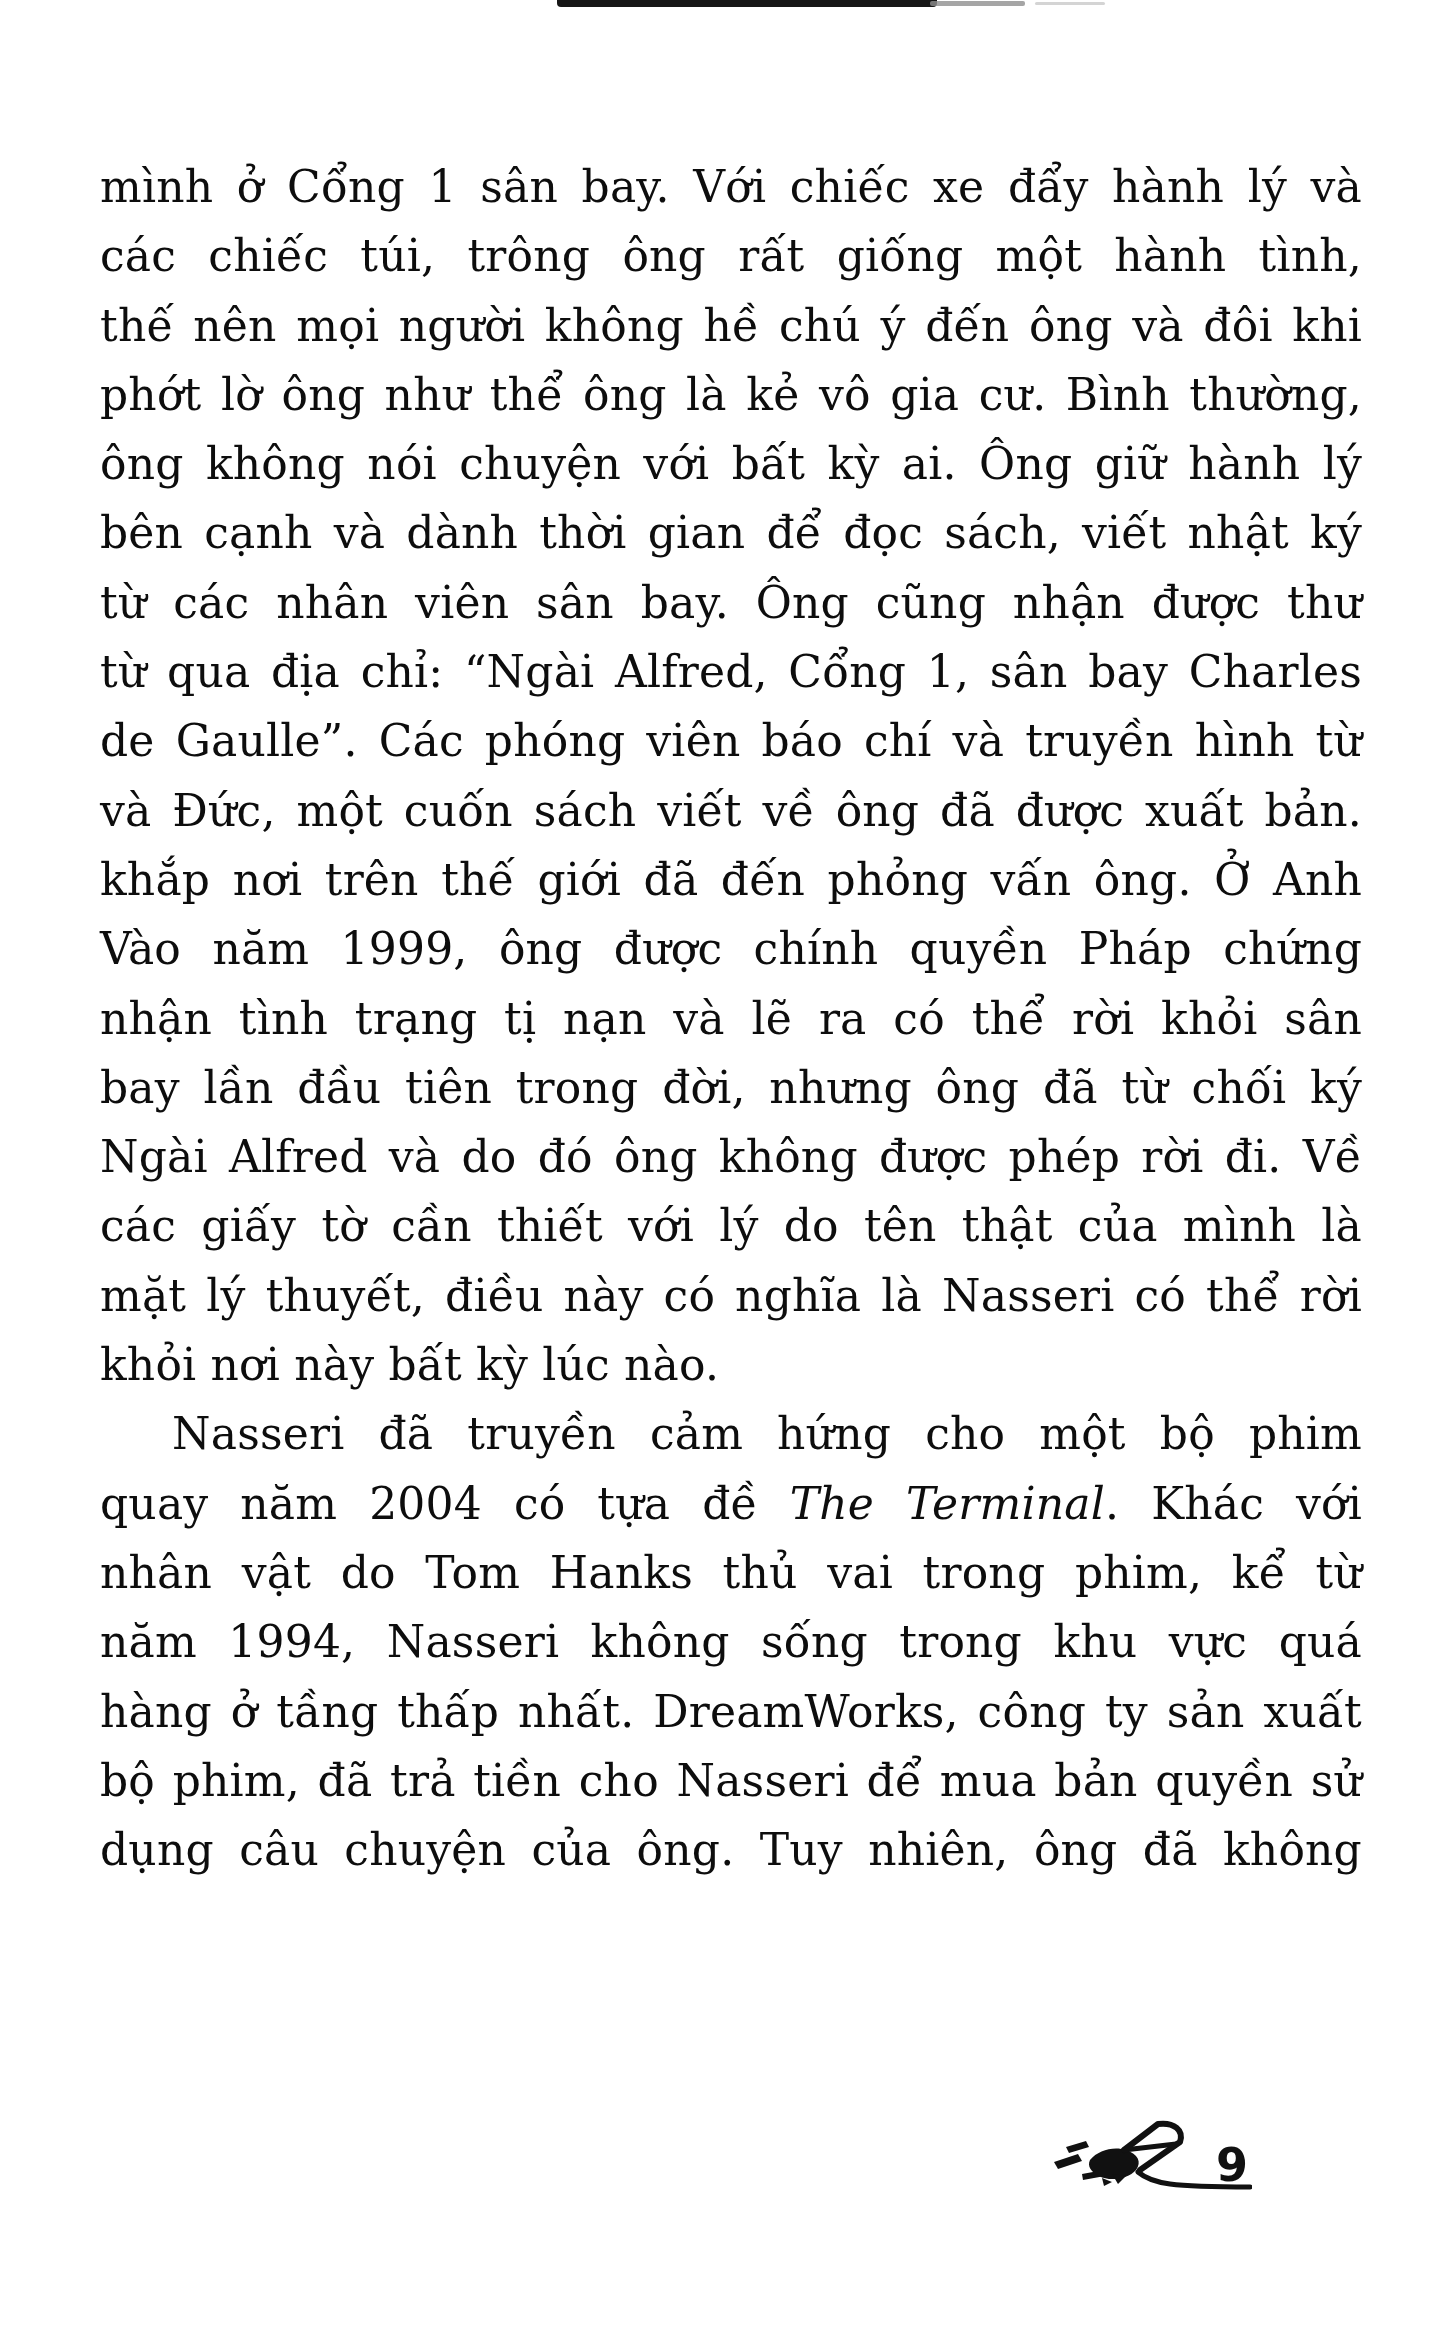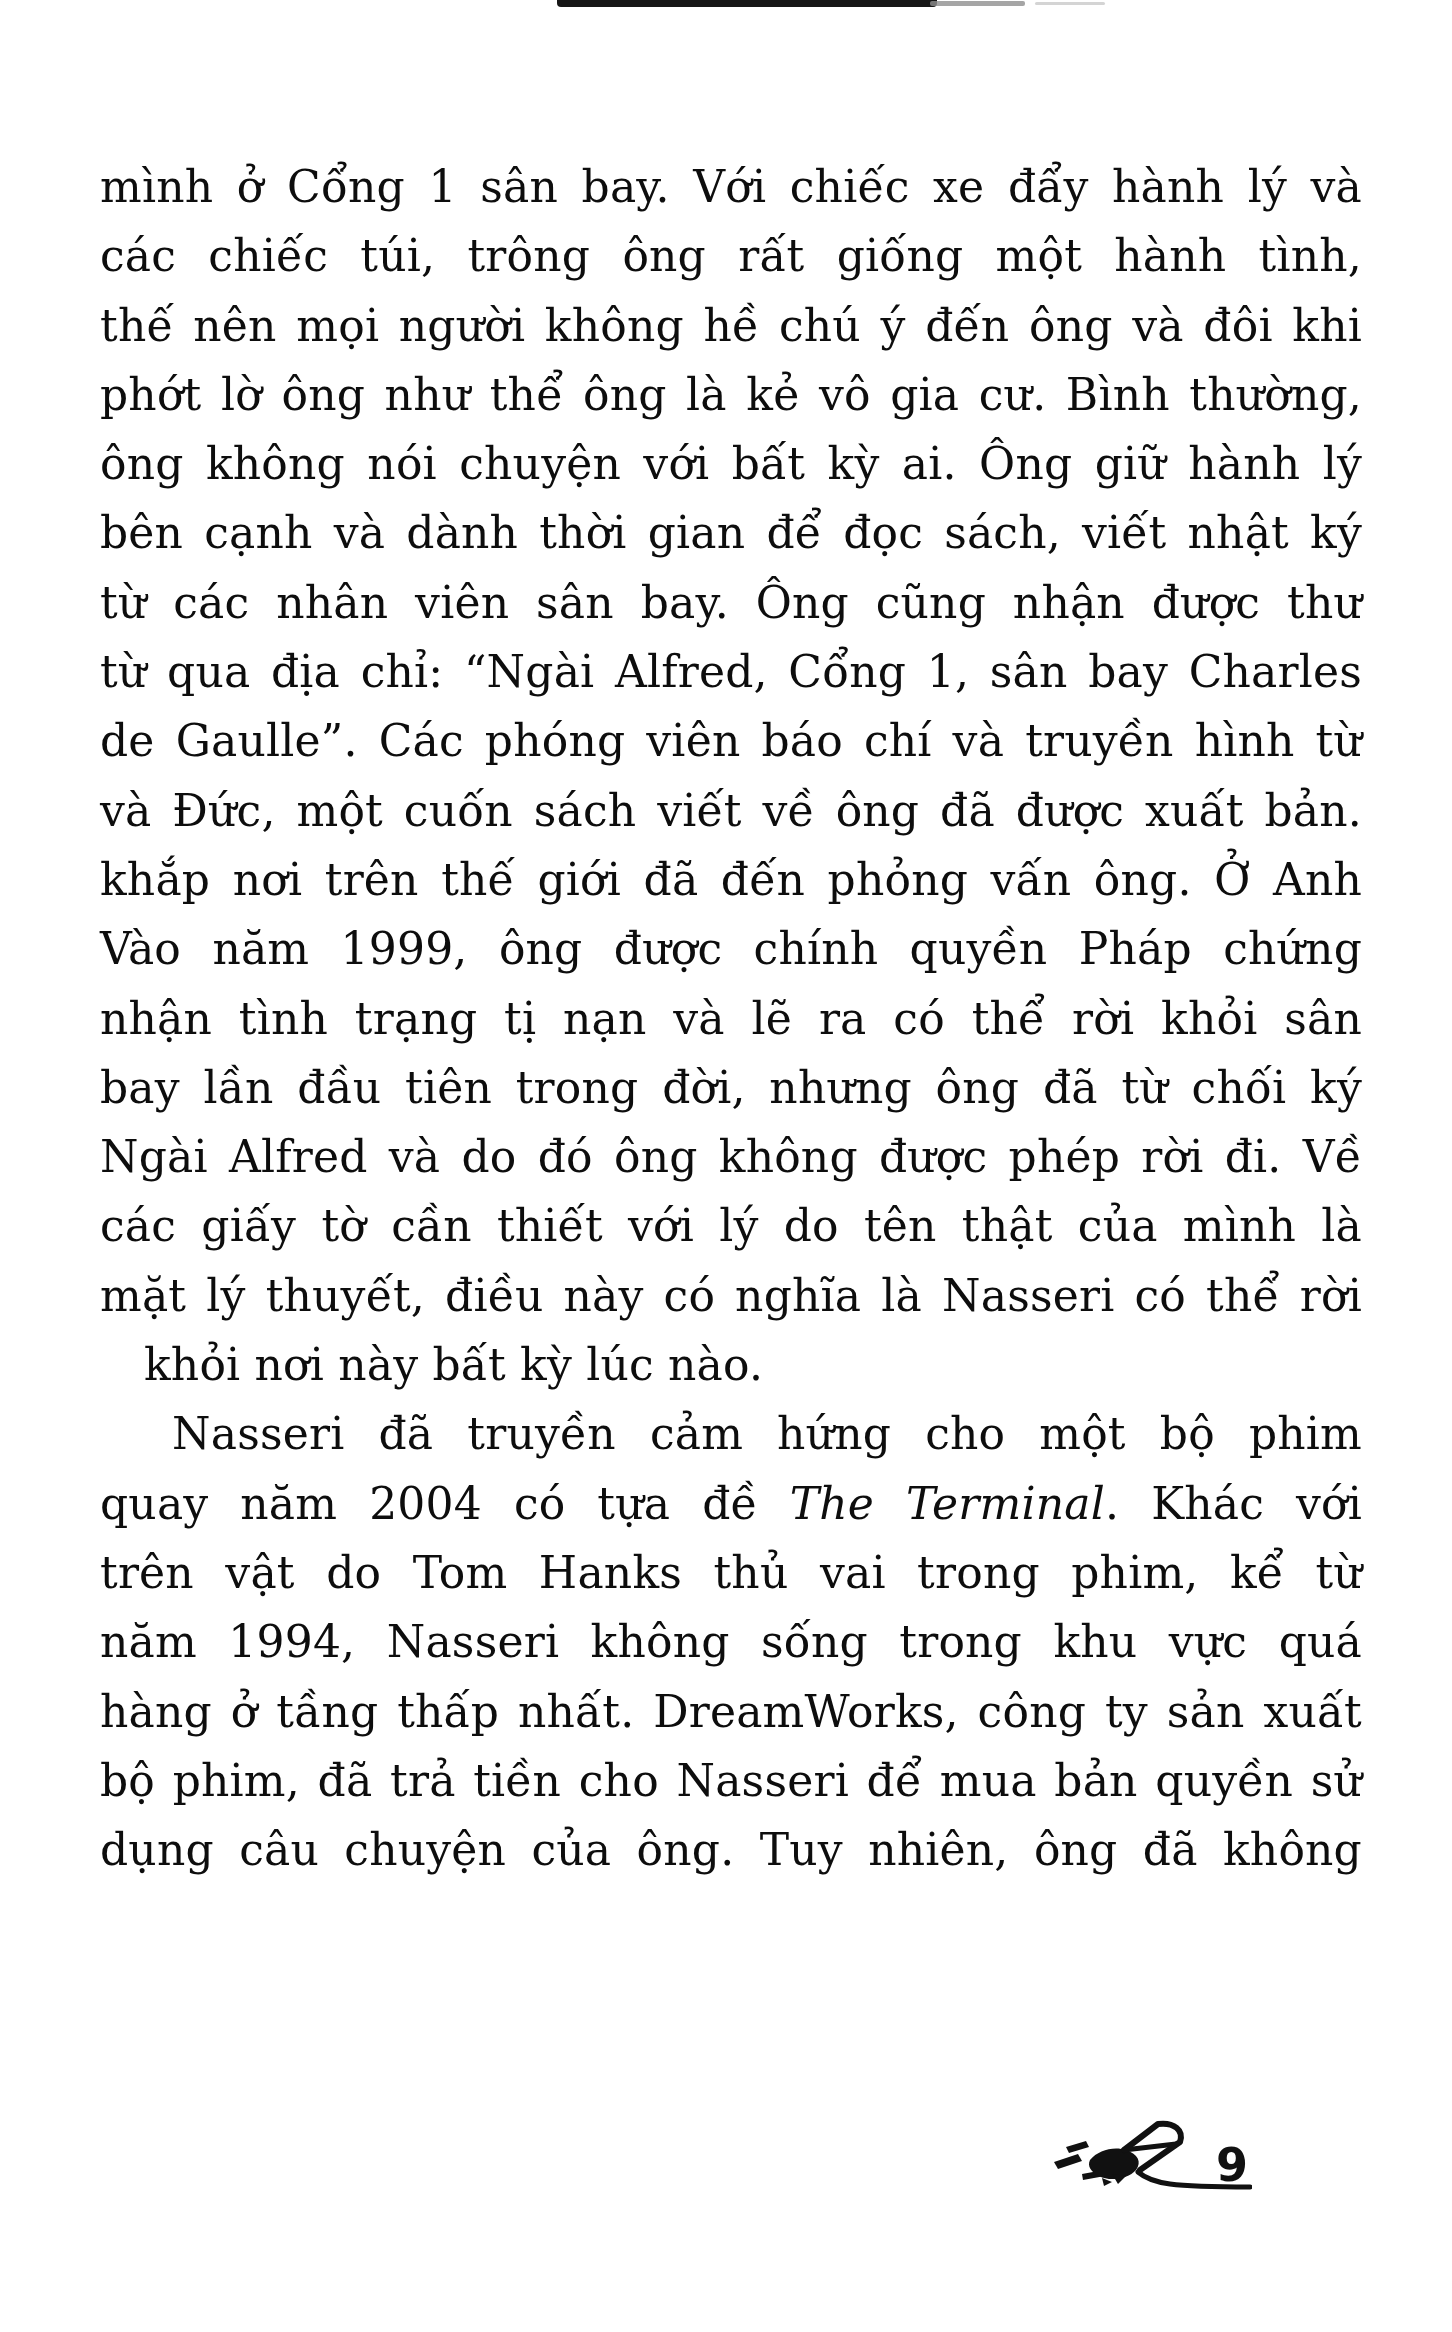--- a/index.html
+++ b/index.html
@@ -59,21 +59,20 @@
     line-height: 69.3px;
     height: 69.3px;
     white-space: normal;
     text-align: justify;
     text-align-last: justify;
     letter-spacing: 0.2px;
     overflow: visible;
   }
   .line.flush {
     text-align-last: left;
-    margin-left: 44px;
   }
   .line.indent {
     text-indent: 72px;
   }
   .italic {
     font-style: italic;
   }
 
   .page-footer {
     position: absolute;
@@ -119,21 +118,21 @@
     <div class="line"><span>khắp nơi trên thế giới đã đến phỏng vấn ông. Ở Anh</span></div>
     <div class="line"><span>Vào năm 1999, ông được chính quyền Pháp chứng</span></div>
     <div class="line"><span>nhận tình trạng tị nạn và lẽ ra có thể rời khỏi sân</span></div>
     <div class="line"><span>bay lần đầu tiên trong đời, nhưng ông đã từ chối ký</span></div>
     <div class="line"><span>Ngài Alfred và do đó ông không được phép rời đi. Về</span></div>
     <div class="line"><span>các giấy tờ cần thiết với lý do tên thật của mình là</span></div>
     <div class="line"><span>mặt lý thuyết, điều này có nghĩa là Nasseri có thể rời</span></div>
     <div class="line flush"><span>khỏi nơi này bất kỳ lúc nào.</span></div>
     <div class="line indent"><span>Nasseri đã truyền cảm hứng cho một bộ phim</span></div>
     <div class="line"><span>quay năm 2004 có tựa đề </span><span class="italic">The Terminal</span><span>. Khác với</span></div>
-    <div class="line"><span>trên vật do Tom Hanks thủ vai trong phim, kể từ</span></div>
+    <div class="line"><span>nhân vật do Tom Hanks thủ vai trong phim, kể từ</span></div>
     <div class="line"><span>năm 1994, Nasseri không sống trong khu vực quá</span></div>
     <div class="line"><span>hàng ở tầng thấp nhất. DreamWorks, công ty sản xuất</span></div>
     <div class="line"><span>bộ phim, đã trả tiền cho Nasseri để mua bản quyền sử</span></div>
     <div class="line"><span>dụng câu chuyện của ông. Tuy nhiên, ông đã không</span></div>
   </div>
 
 <div class="page-footer">
   <svg class="doodle" width="200" height="84" viewBox="0 0 200 84" xmlns="http://www.w3.org/2000/svg">
 
     <path d="M2 48 L26 40 L30 47 L6 55 Z" fill="#111"></path>

